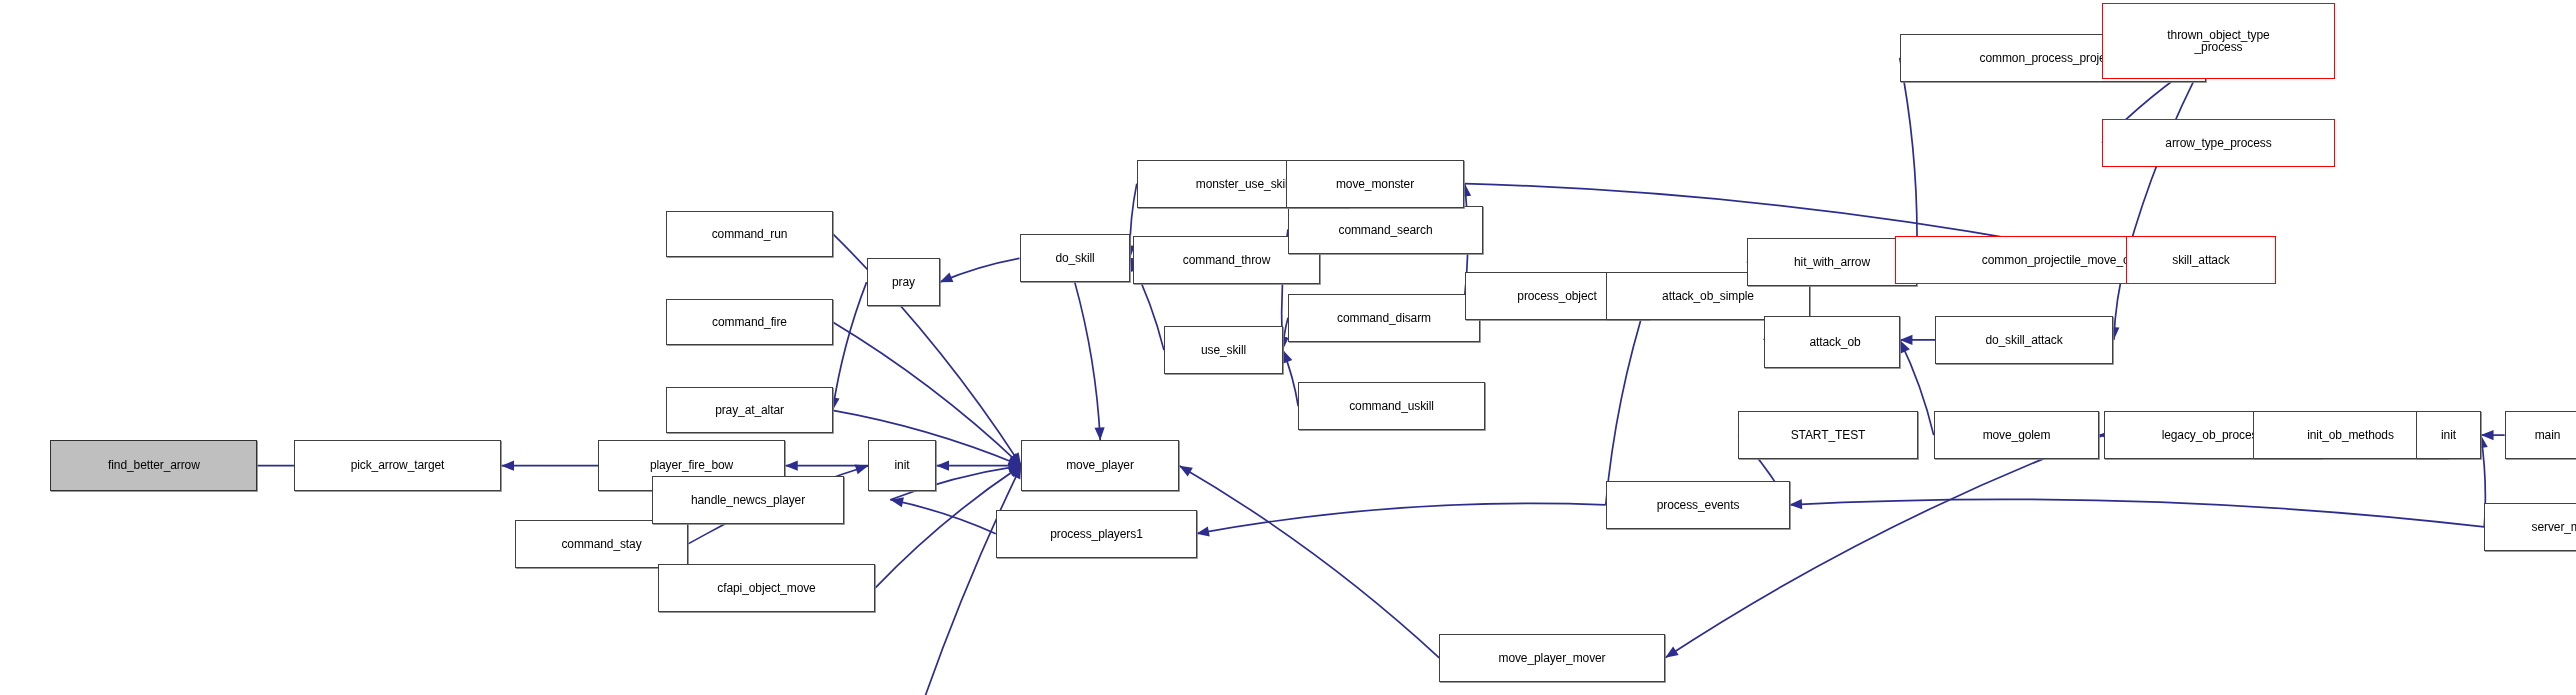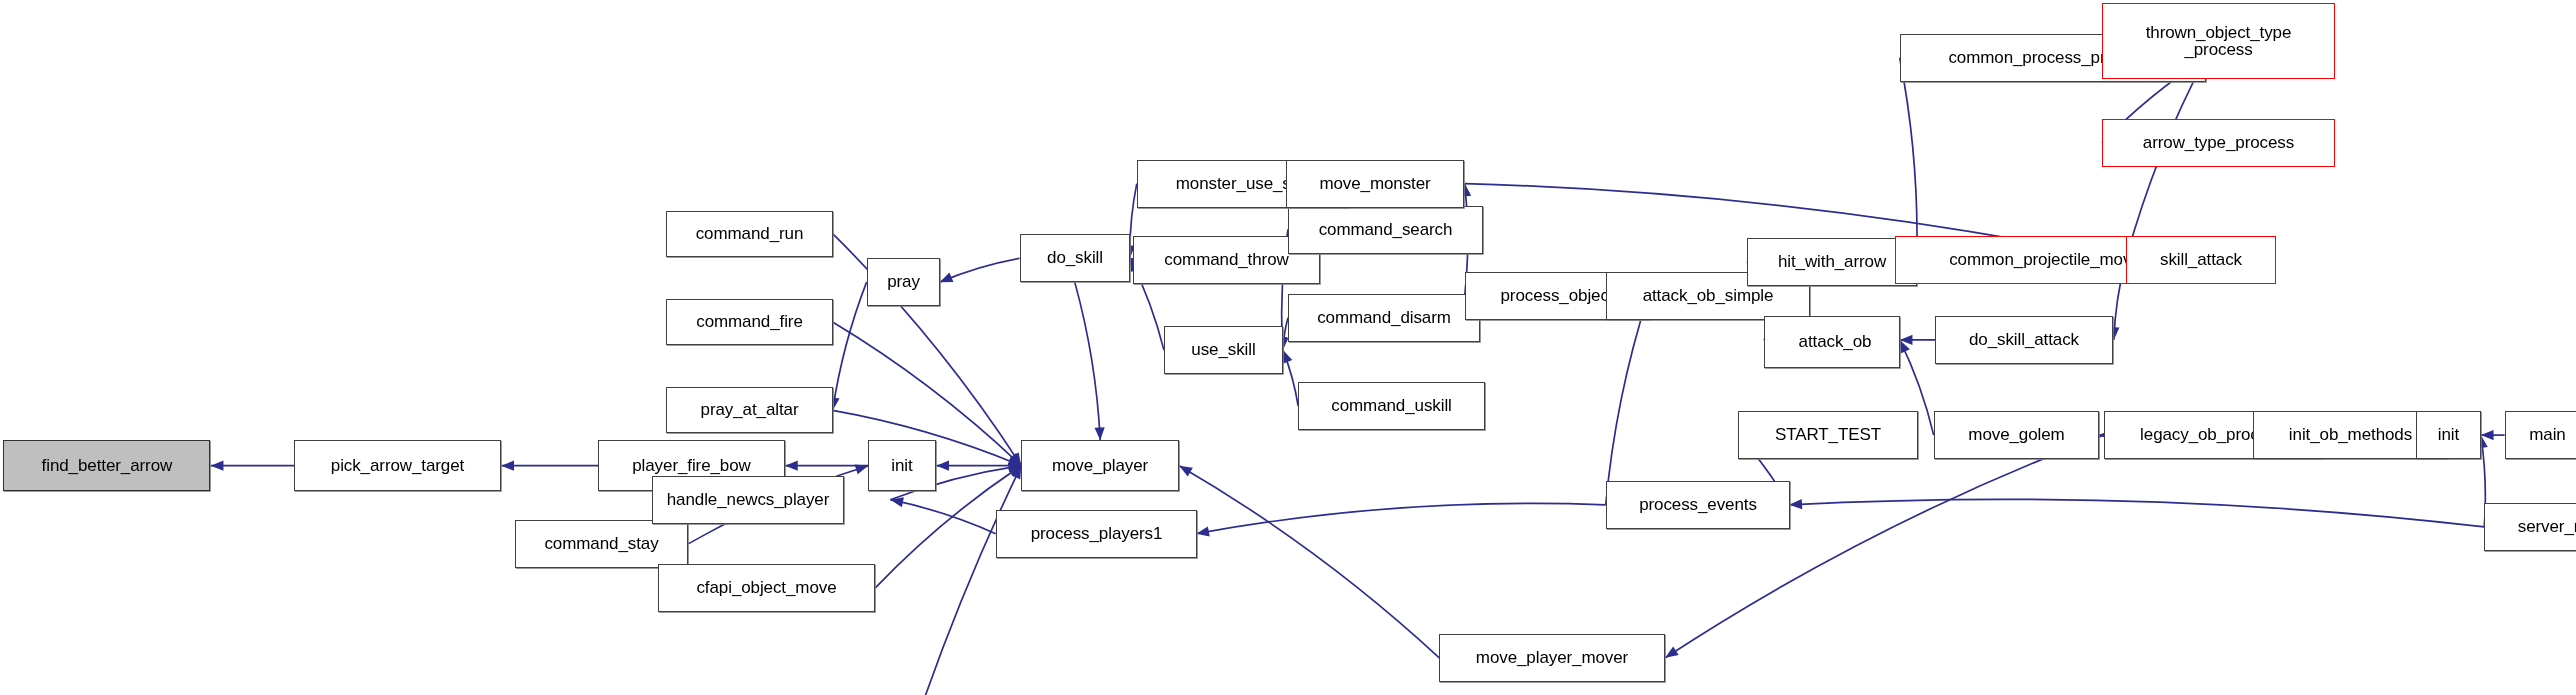--- a/index.html
+++ b/index.html
@@ -28,29 +28,30 @@
   .node {
     position: absolute;
     box-sizing: border-box;
     display: flex;
     align-items: center;
     justify-content: center;
     text-align: center;
     background: #ffffff;
     border: 0.8px solid #404040;
     box-shadow: 0.8px 0.8px 0 0 #808080;
-    font-size: 17px;
+    font-size: 12px;
     line-height: 1.02;
     color: #000000;
     white-space: pre-line;
     letter-spacing: -0.1px;
   }
   .node.highlight {
     background: #bfbfbf;
     border: 0.8px solid #303030;
+    margin-left: 47px;
   }
   .node.red {
     border: 1.3px solid #ff0000;
     box-shadow: none;
   }
   .node .lbl {
     display: block;
     padding: 0 2.5px;
   }
 </style>

